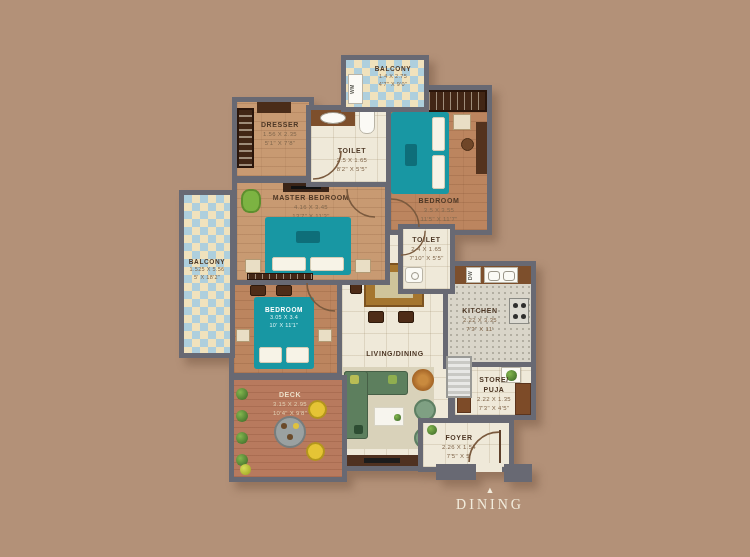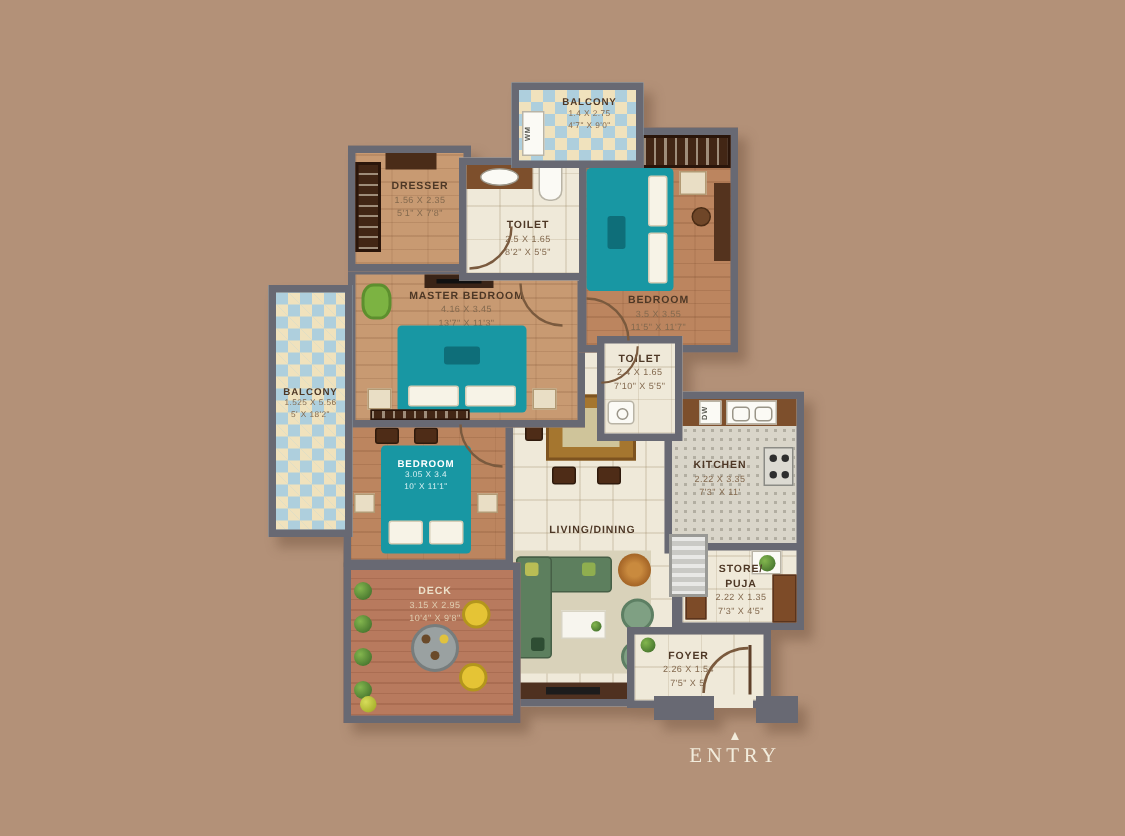--- a/index.html
+++ b/index.html
@@ -280,14 +280,14 @@
         <path d="M29 1 A28 28 0 0 1 1 29"></path>
       </svg>
     <div class="f" style="left:499px;top:430px;width:2px;height:34px;background:#5f402a;"></div>
 
     <div class="f" style="left:474px;top:463px;width:28px;height:9px;background:#efe9d9;"></div>
     <div class="stub" style="left:436px;top:464px;width:40px;height:16px;"></div>
     <div class="stub" style="left:504px;top:464px;width:28px;height:18px;"></div>
   </div>
 
   <div class="entry-arrow" style="left:452px;top:485px;width:76px;">▲</div>
-  <div class="entry-text" style="left:452px;top:497px;width:76px;">ENTRY</div>
+  <div class="entry-text" style="left:452px;top:497px;width:76px;">DINING</div>
 </div>
 
 </body></html>

